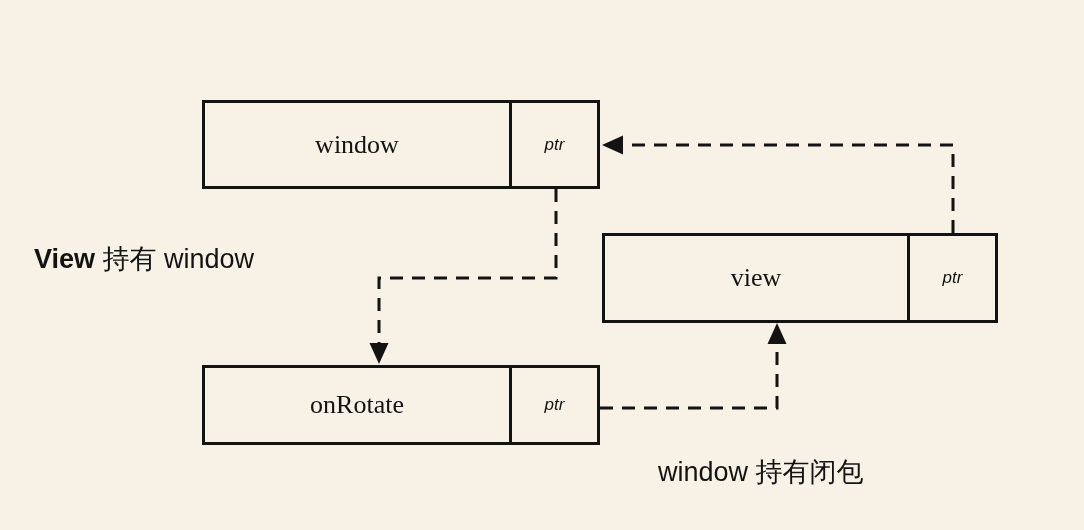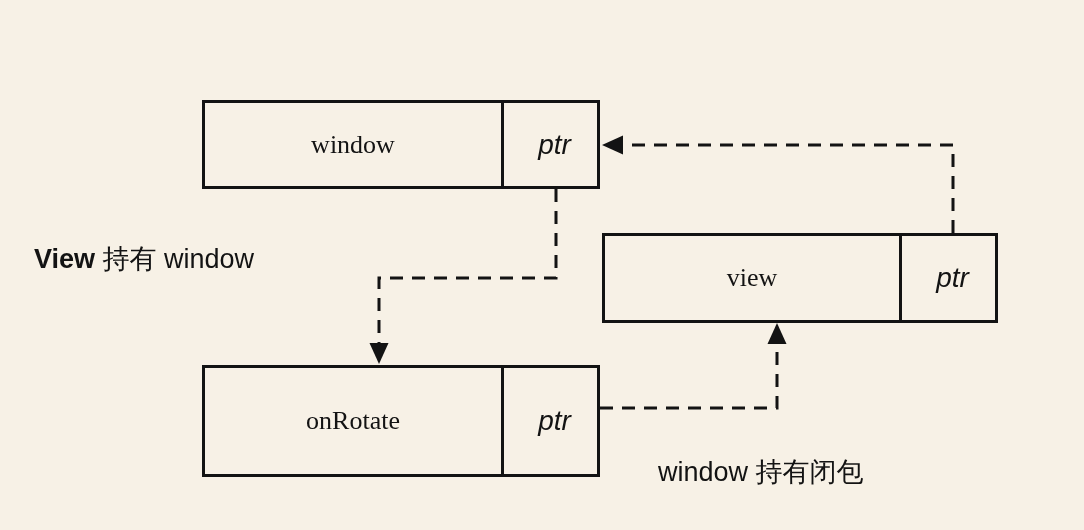--- a/index.html
+++ b/index.html
@@ -47,27 +47,26 @@
     justify-content: center;
     font-size: 26px;
     font-family: Liberation Serif, serif;
   }
   .box .cell-ptr {
     width: 85px;
     border-left: 3px solid var(--ink, #131313);
     display: flex;
     align-items: center;
     justify-content: center;
-    font-size: 28px;
+    font-size: 17px;
     font-style: italic;
-    padding-left: 8px;
   }
   .box-window { left: 202px; top: 100px; width: 398px; height: 89px; }
   .box-view   { left: 602px; top: 233px; width: 396px; height: 90px; }
-  .box-onrotate { left: 202px; top: 365px; width: 398px; height: 112px; }
+  .box-onrotate { left: 202px; top: 365px; width: 398px; height: 80px; }
   .annotation {
     position: absolute;
     font-size: 27px;
     line-height: 32px;
     white-space: nowrap;
   }
   .annotation-top { left: 601px; top: 48px; font-weight: 700; }
   .annotation-left { left: 34px; top: 243px; }
   .annotation-left .bold-part { font-weight: 700; }
   .annotation-bottom { left: 642px; top: 456px; margin-left: 16px; }

